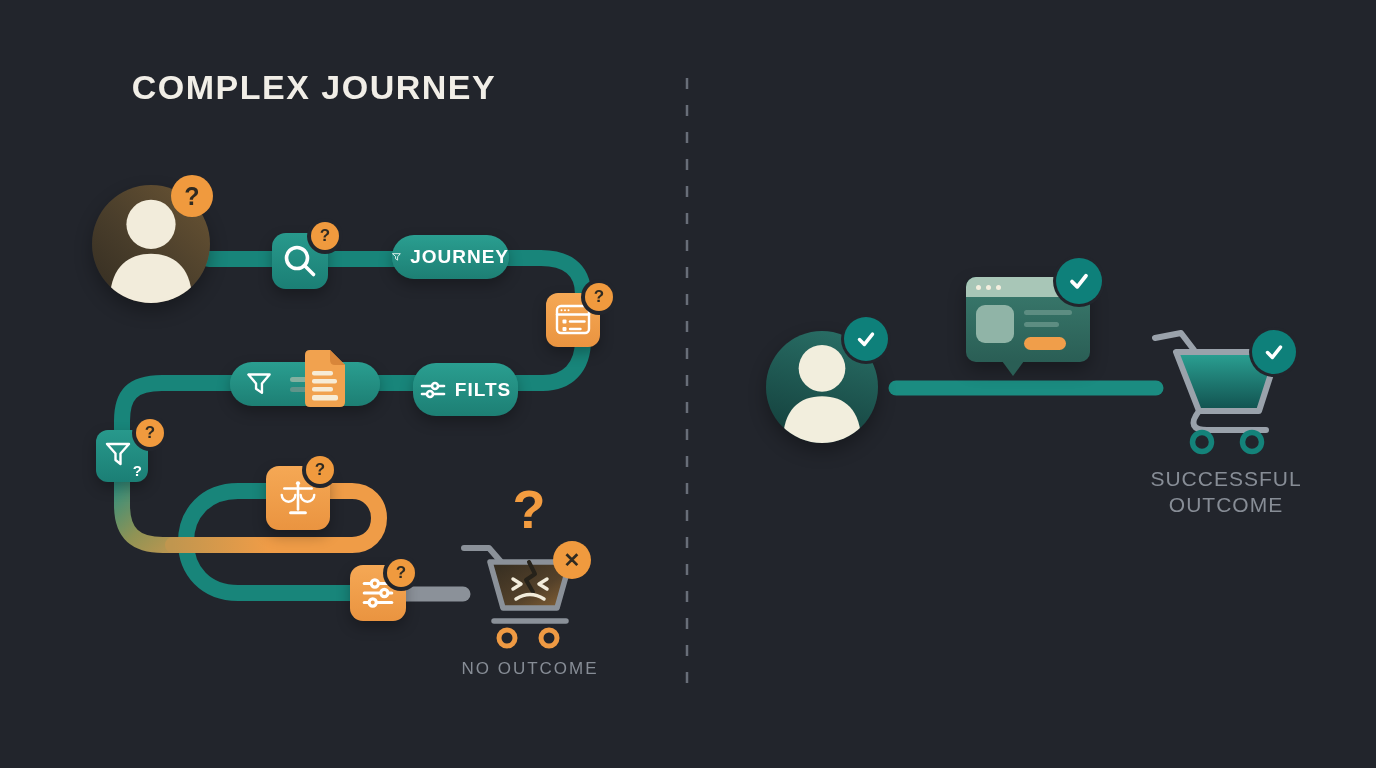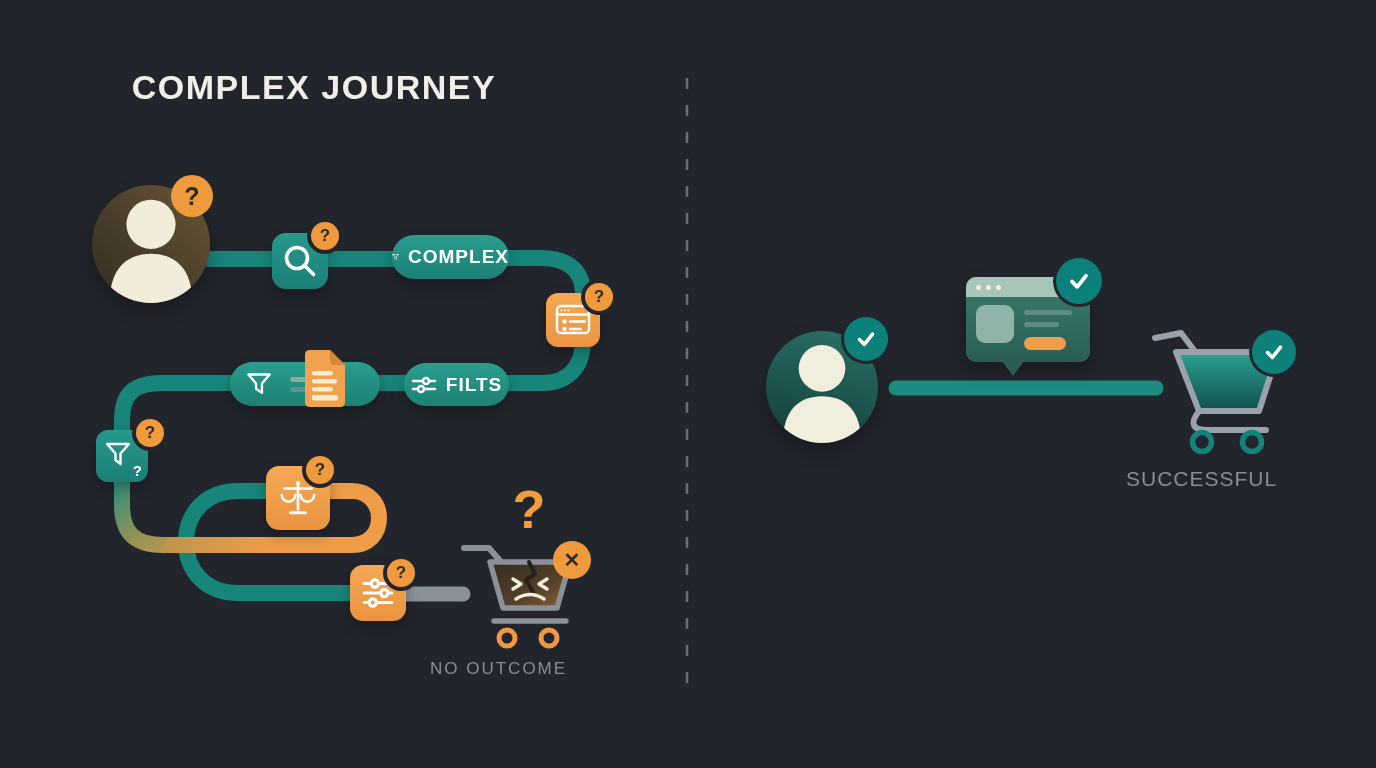--- a/index.html
+++ b/index.html
@@ -22,21 +22,21 @@
 
   .sq{position:absolute;border-radius:13px;display:flex;align-items:center;justify-content:center;
       box-shadow:0 6px 14px rgba(0,0,0,.28);z-index:4;}
   .sq.teal{background:linear-gradient(180deg,#28998c,#1b7f75);}
   .sq.orange{background:linear-gradient(180deg,#f5a855,#ea9440);}
 
   .pill{position:absolute;border-radius:23px;background:linear-gradient(180deg,#2a9e90,#1d7f74);
         display:flex;align-items:center;justify-content:center;gap:9px;color:#fff;font-weight:700;
         letter-spacing:1px;font-size:19px;box-shadow:0 6px 14px rgba(0,0,0,.28);z-index:4;}
 
-  .muted-label{position:absolute;color:#878d96;letter-spacing:2px;font-weight:500;}
+  .muted-label{position:absolute;color:#878d96;letter-spacing:2px;text-align:center;font-weight:500;}
 
   .doc{position:absolute;z-index:5;}
   .bigq{position:absolute;font-size:54px;font-weight:800;color:#f39c40;width:52px;text-align:center;z-index:5;}
   .xbadge{position:absolute;width:38px;height:38px;border-radius:50%;background:#f09a3e;color:#2f2a21;
           font-weight:800;font-size:20px;display:flex;align-items:center;justify-content:center;z-index:6;}
 
   .bwin{position:absolute;left:966px;top:277px;width:124px;height:85px;border-radius:10px;
         background:linear-gradient(180deg,#3b7c6f,#2a5e55);box-shadow:0 8px 18px rgba(0,0,0,.3);z-index:4;}
   .bwin .hdr{position:absolute;left:0;top:0;width:100%;height:20px;background:#a8c6b7;border-radius:10px 10px 0 0;}
   .bwin .dot{position:absolute;top:8px;width:5px;height:5px;border-radius:50%;background:#f3eede;}
@@ -100,21 +100,21 @@
     </svg>
   </div>
   <div class="qbadge small" style="left:311px;top:222px;">
       <span>?</span>
     </div>
 
   <div class="pill" style="left:392px;top:235px;width:117px;height:44px;">
     <svg width="22" height="20" viewBox="0 0 22 20" fill="none" stroke="#fff" stroke-width="2" stroke-linejoin="round" stroke-linecap="round">
       <path d="M 2 2 H 20 L 13.5 9.5 V 17.5 L 8.5 14 V 9.5 Z"></path>
     </svg>
-    <span>COMPLEX</span>
+    <span>JOURNEY</span>
   </div>
 
   <div class="sq orange" style="left:546px;top:293px;width:54px;height:54px;border-radius:12px;">
     <svg width="36" height="34" viewBox="0 0 36 34" fill="none" stroke="#fff" stroke-width="2.4" stroke-linecap="round">
       <rect x="2" y="3" width="32" height="27" rx="4"></rect>
       <path d="M 2 11.5 H 34"></path>
       <circle cx="6.5" cy="7.3" r="1" fill="#fff" stroke="none"></circle>
         <circle cx="10" cy="7.3" r="1" fill="#fff" stroke="none"></circle>
         <circle cx="13.5" cy="7.3" r="1" fill="#fff" stroke="none"></circle>
       <rect x="7.5" y="16.5" width="4" height="4" rx="1" fill="#fff" stroke="none"></rect>
@@ -136,21 +136,21 @@
   </div>
   <svg class="doc" style="left:302px;top:347px;" width="46" height="63" viewBox="0 0 46 63">
     <path d="M 3 8 Q 3 3 8 3 H 28 L 43 18 V 55 Q 43 60 38 60 H 8 Q 3 60 3 55 Z" fill="#f1a24f"></path>
     <path d="M 28 3 L 43 18 H 33 Q 28 18 28 13 Z" fill="#d8863a"></path>
     <rect x="10" y="24" width="21" height="4.5" rx="2" fill="#f7ecd6"></rect>
     <rect x="10" y="32" width="25" height="4.5" rx="2" fill="#f7ecd6"></rect>
     <rect x="10" y="40" width="21" height="4.5" rx="2" fill="#f7ecd6"></rect>
     <rect x="10" y="48" width="26" height="5.5" rx="2" fill="#f7ecd6"></rect>
   </svg>
 
-  <div class="pill" style="left:404px;top:363px;width:105px;height:43px;justify-content:center;">
+  <div class="pill" style="left:413px;top:363px;width:105px;height:53px;justify-content:center;">
     <svg width="26" height="22" viewBox="0 0 26 22" fill="none" stroke="#fff" stroke-width="2.6" stroke-linecap="round">
       <path d="M 2 7 H 24"></path>
         <circle cx="15" cy="7" r="3" fill="#218c80"></circle>
       <path d="M 2 15 H 24"></path>
         <circle cx="10" cy="15" r="3" fill="#218c80"></circle>
     </svg>
     <span>FILTS</span>
   </div>
 
   <div class="sq teal" style="left:96px;top:430px;width:52px;height:52px;border-radius:12px;position:absolute;">
@@ -258,15 +258,16 @@
     <circle cx="57" cy="120" r="9.5" fill="#22252c" stroke="#14837a" stroke-width="5.5"></circle>
     <circle cx="107" cy="120" r="9.5" fill="#22252c" stroke="#14837a" stroke-width="5.5"></circle>
   </svg>
   <div class="cbadge" style="left:1252px;top:330px;width:44px;height:44px;">
     <svg width="26" height="26" viewBox="0 0 24 24" fill="none" stroke="#fff" stroke-width="3.2" stroke-linecap="round" stroke-linejoin="round">
         <path d="M 6 12.5 L 10.5 17 L 18 7.5"></path>
       </svg>
   </div>
   <div class="muted-label" style="left:1126px;top:466px;width:200px;font-size:21px;line-height:26px;letter-spacing:1px;">
     <div>SUCCESSFUL</div>
+    <div>OUTCOME</div>
   </div>
 
 </div>
 
 </body></html>

